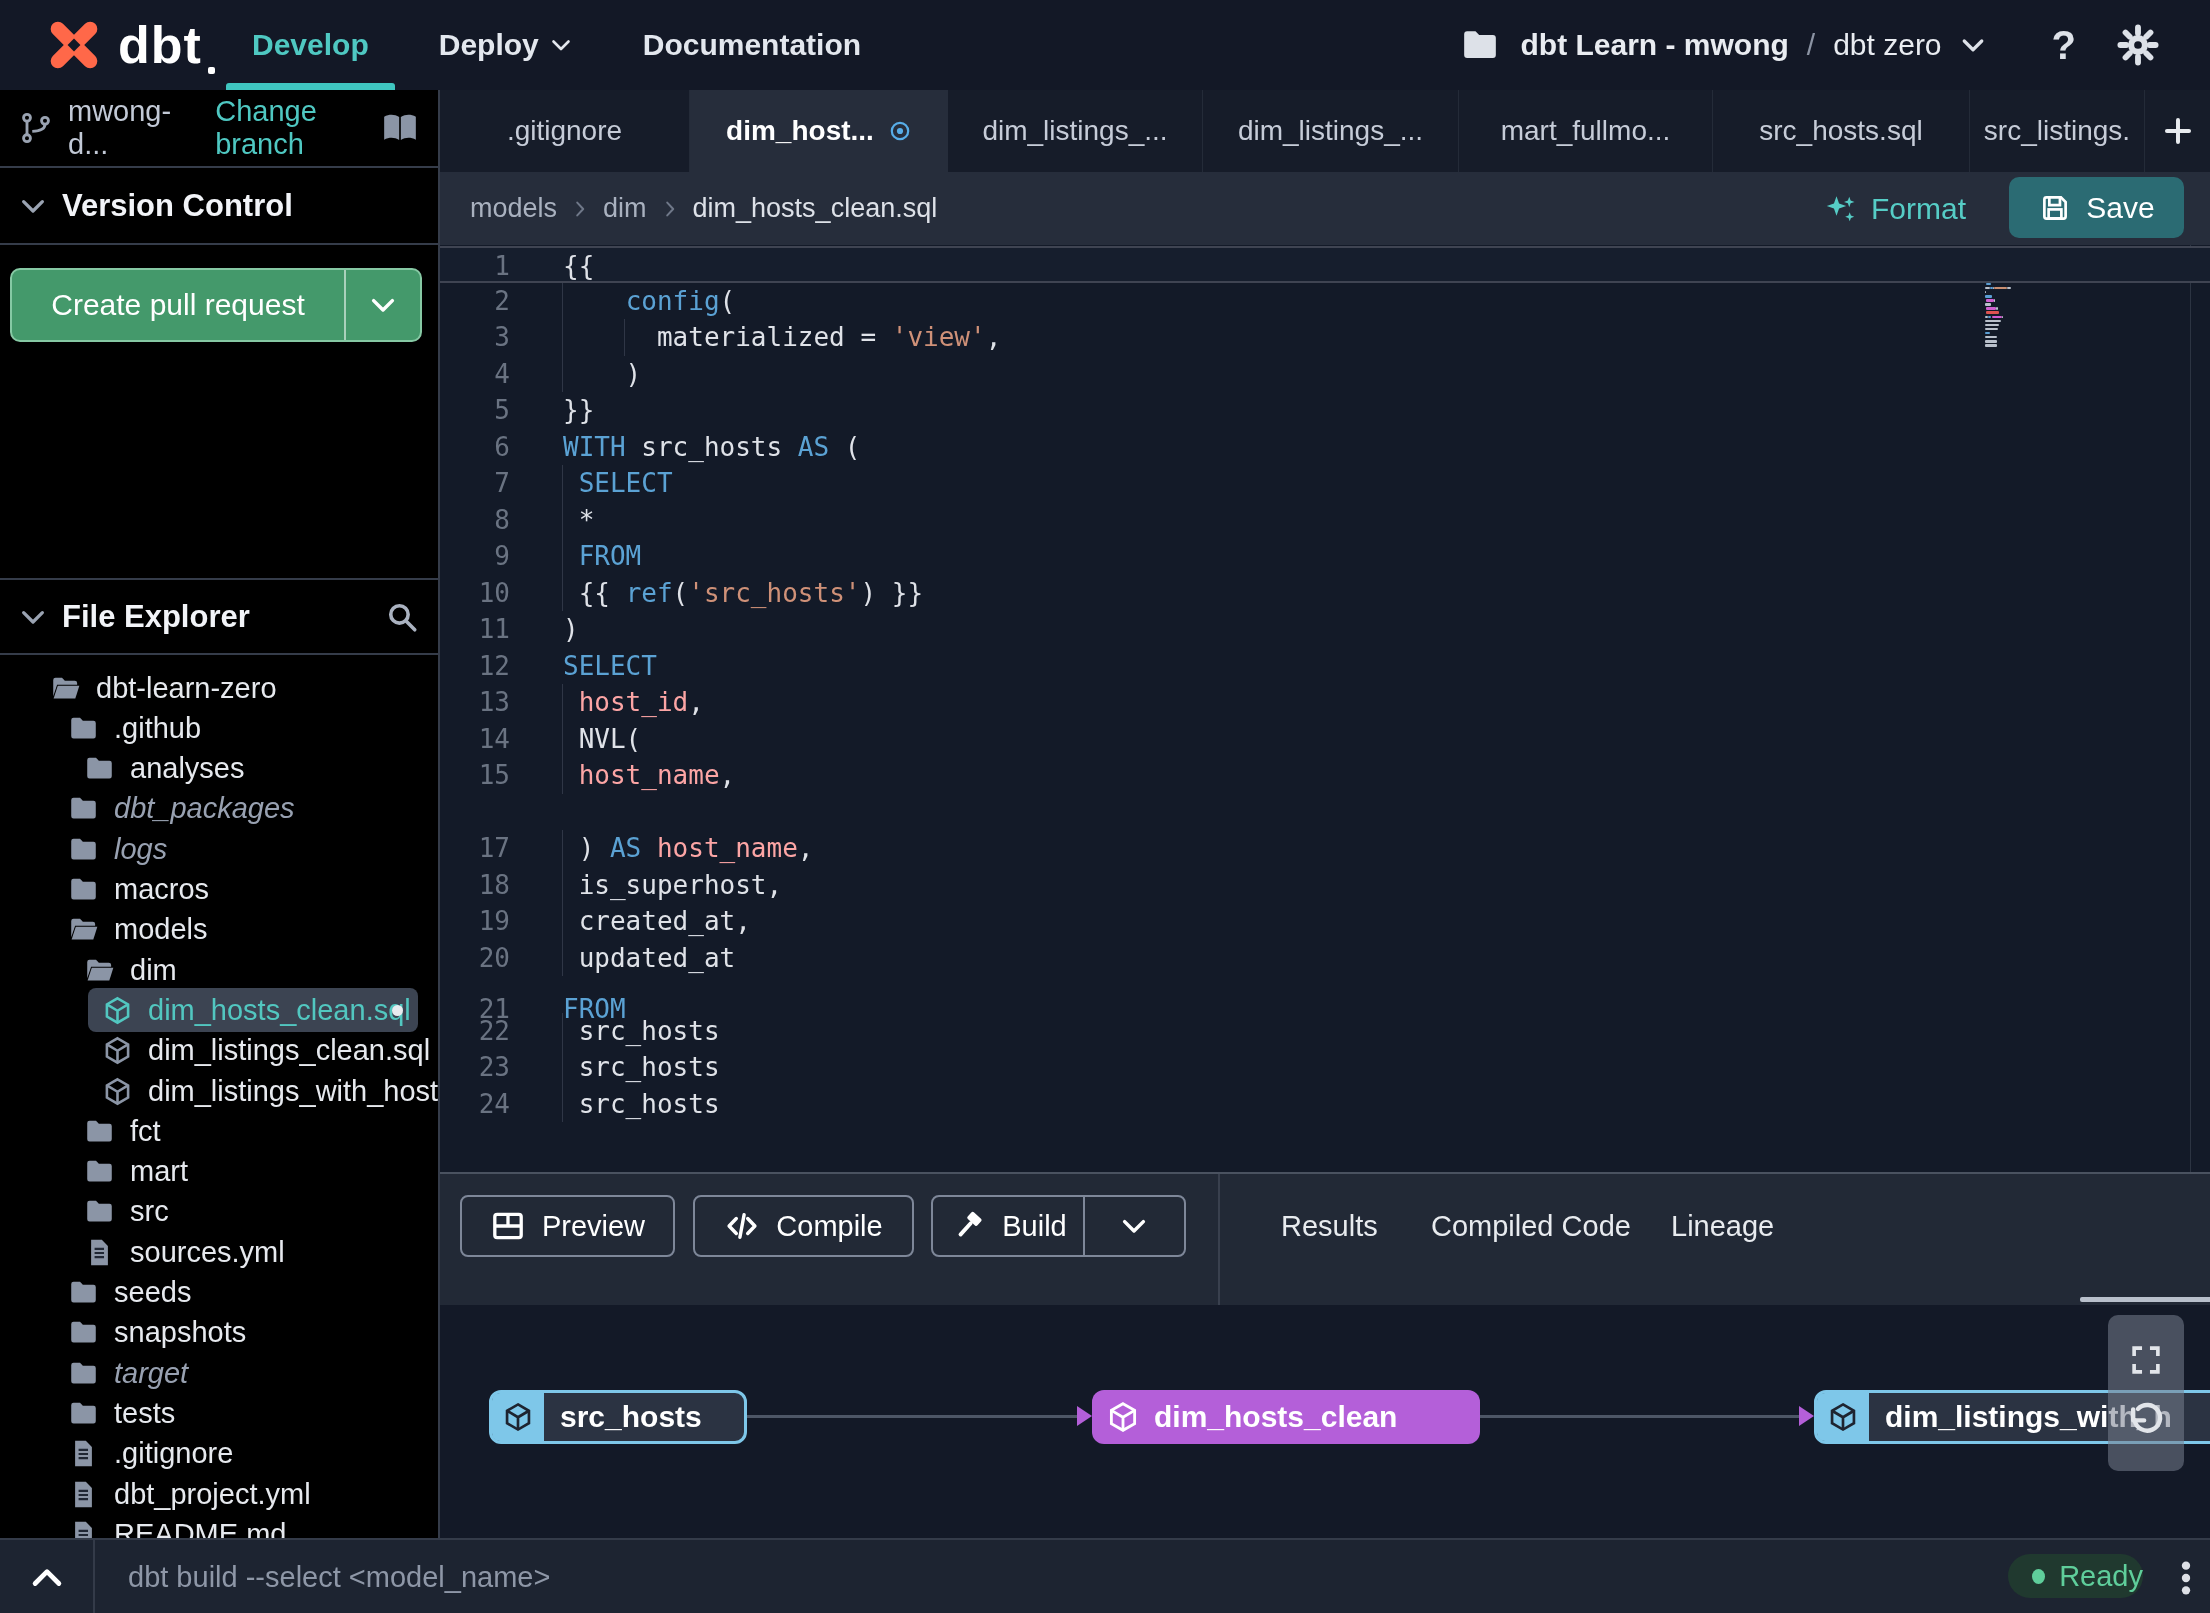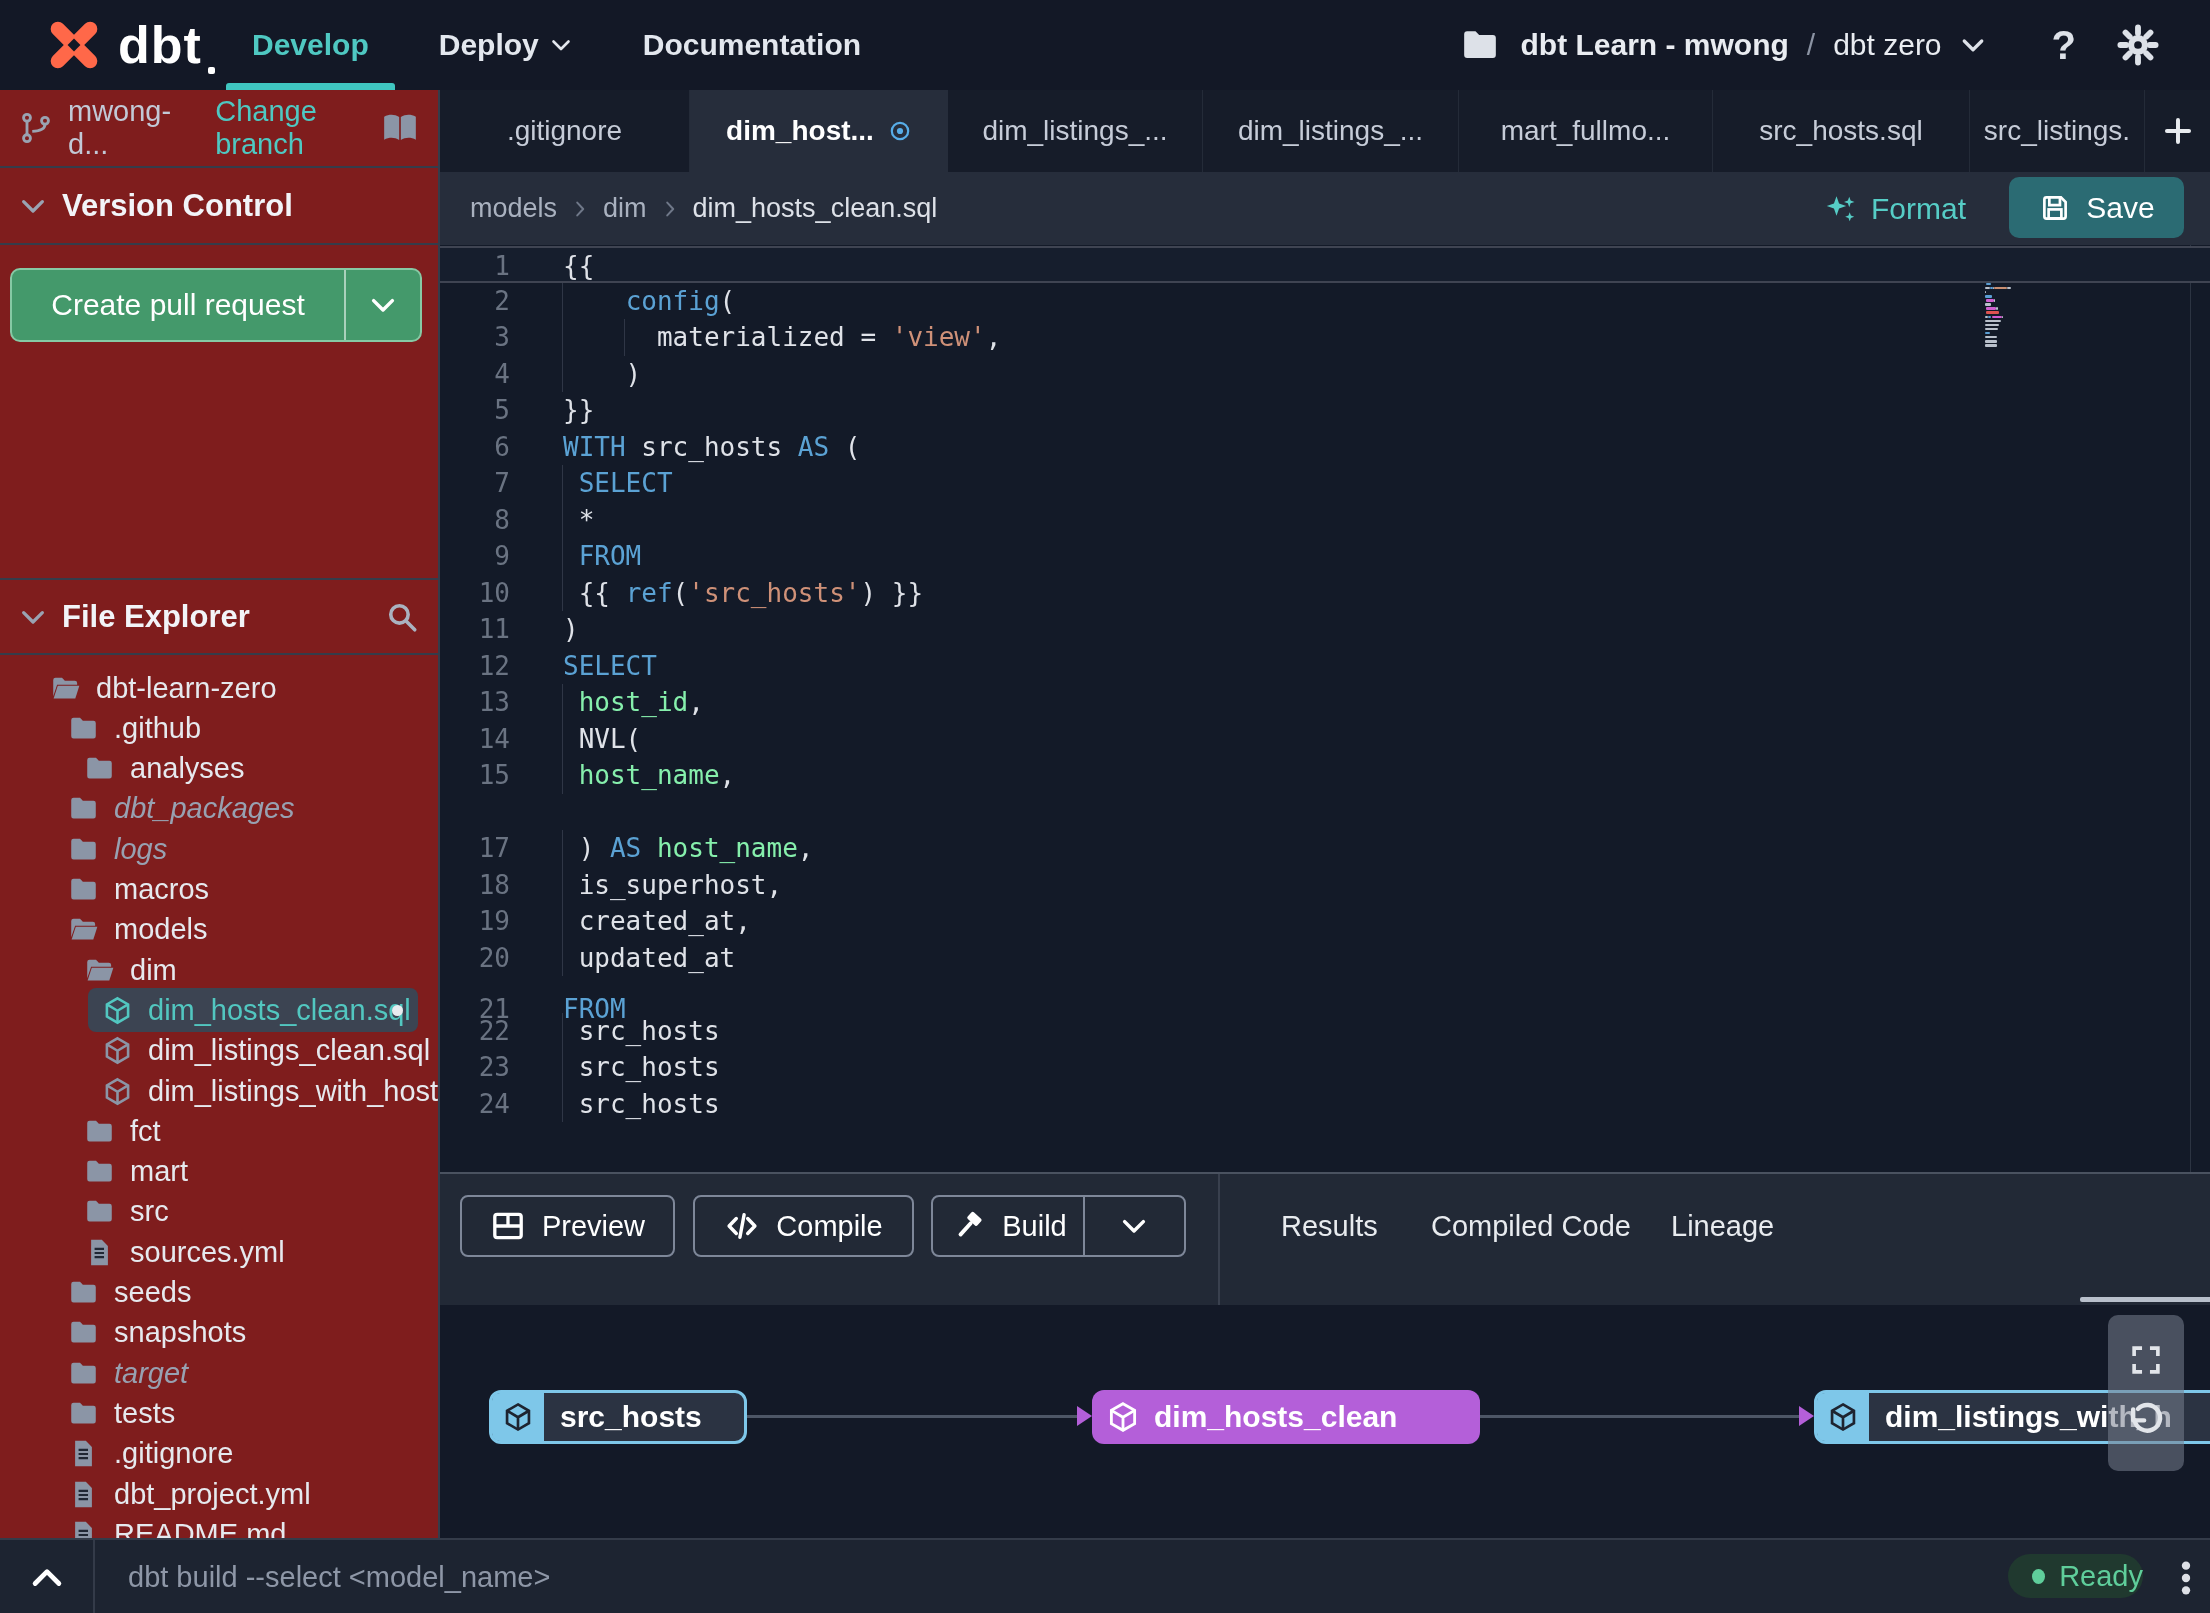--- a/index.html
+++ b/index.html
@@ -22,21 +22,21 @@
   .nav-item.active::after { content:""; position:absolute; left:-26px; right:-26px; bottom:0;
               height:7px; background:#3fc6c0; border-radius:3px 3px 0 0; }
   .nav-right { position:absolute; right:50px; top:0; height:90px; display:flex; align-items:center; }
   .nav-right .acct { font-size:30px; font-weight:bold; color:#e9ecf1; margin-left:20px; }
   .nav-right .slash { font-size:30px; color:#8b93a3; margin:0 18px; }
   .nav-right .env { font-size:30px; color:#e9ecf1; }
   .help-q { font-size:40px; font-weight:bold; color:#dde1e8; margin-left:64px; cursor:pointer; }
 
   
   .sidebar { position:absolute; left:0; top:90px; width:440px; height:1448px;
-             background:#7f1d1d; border-right:2px solid #353c4a; }
+             background:#000000; border-right:2px solid #353c4a; }
   .branch-row { position:absolute; left:0; top:0; width:100%; height:78px;
                 border-bottom:2px solid #353c4a; display:flex; align-items:center; padding:0 18px; }
   .branch-name { font-size:29px; color:#c2c9d6; margin-left:14px; }
   .branch-link { font-size:29px; color:#4fc8c2; margin-left:28px; cursor:pointer; }
   .branch-book { margin-left:auto; }
   .sec-head { position:absolute; left:0; width:100%; height:77px; display:flex; align-items:center;
               padding:0 18px; border-bottom:2px solid #353c4a; cursor:pointer; }
   .sec-head .t { font-size:31px; font-weight:bold; color:#f2f4f8; margin-left:14px; }
   .vc-head { top:78px; }
   .fe-head { top:488px; border-top:2px solid #353c4a; }
@@ -77,21 +77,21 @@
              color:#ffffff; font-size:30px; cursor:pointer; }
 
   
   .editor { position:absolute; left:0; top:155px; width:1770px; height:927px; background:#131a28;
             font-family:"DejaVu Sans Mono", monospace; }
   .cline { position:absolute; left:0; width:100%; height:36.5px; font-size:26px; line-height:36.5px; white-space:pre; }
   .cline .ln { position:absolute; left:0; width:70px; text-align:right; color:#6a7382; }
   .cline .lc { position:absolute; left:123px; }
   .cline.activeline { background:#161e2d; border-top:2px solid #3f4452; border-bottom:2px solid #3f4452; }
   .tok-pl { color:#dfe2e8; } .tok-kw { color:#5ba2d4; } .tok-str { color:#cf9178; }
-  .tok-strr { color:#e0524e; } .tok-ident { color:#86efac; }
+  .tok-strr { color:#e0524e; } .tok-ident { color:#fca5a5; }
   .guide { position:absolute; width:1px; background:#2f3646; }
   .rightline { position:absolute; left:1750px; top:0; width:1px; height:927px; background:#2c3442; }
   .minimap { position:absolute; left:1545px; top:5px; width:64px; }
   .mmrow { display:flex; height:2.5px; margin-bottom:1.6px; }
   .mmrow span { height:2.5px; border-radius:1px; }
   .ruler-mark { position:absolute; left:1516px; width:22px; height:6px; background:#6b5a3f; border-radius:2px; }
 
   
   .panel { position:absolute; left:0; top:1082px; width:1770px; height:366px;text-decoration:underline; }
   .panel-strip { position:absolute; left:0; top:0; width:1770px; height:133px; background:#222936;

